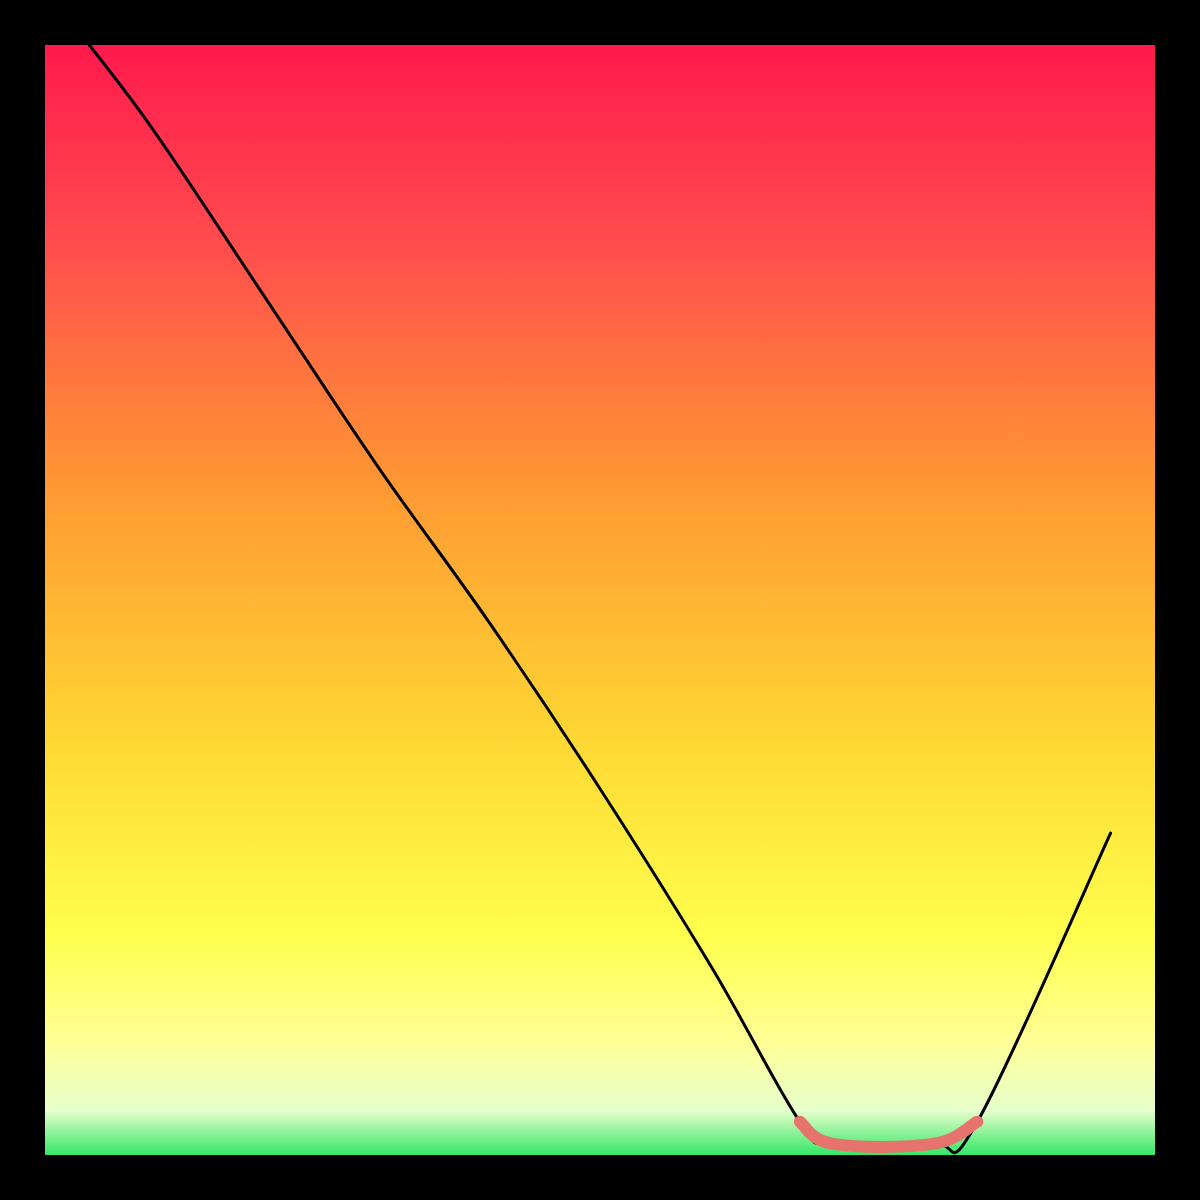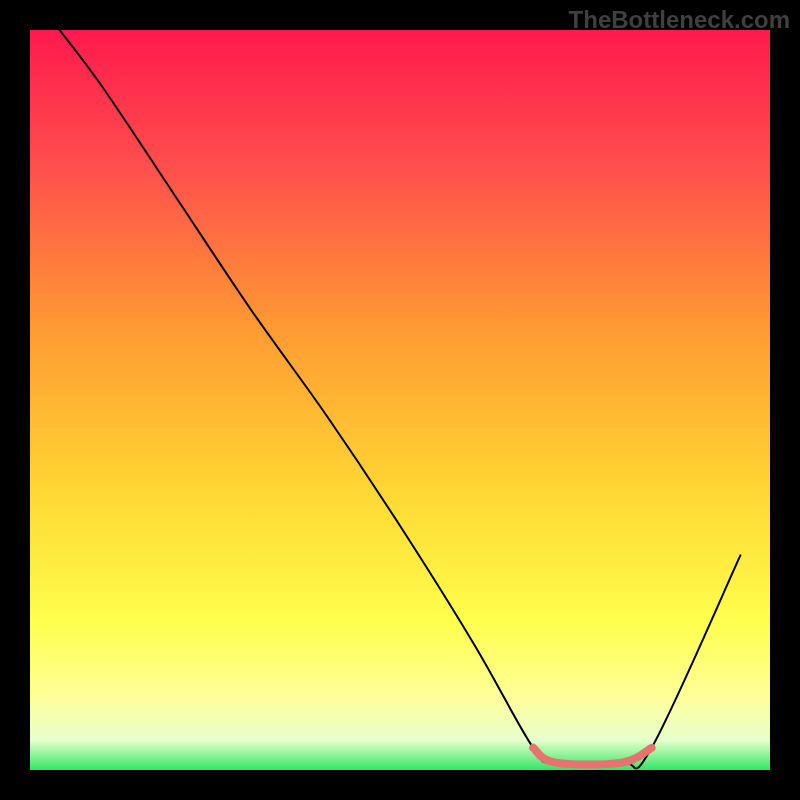--- a/index.html
+++ b/index.html
@@ -27,21 +27,20 @@
     z-index: 3;
   }
   svg {
     display: block;
   }
 </style>
 </head>
 <body>
 
 <div class="container">
-  <div class="watermark">TheBottleneck.com</div>
   <svg id="chart-svg" width="800" height="800" viewBox="0 0 800 800">
     <defs>
       <linearGradient id="bg-grad" x1="0" y1="0" x2="0" y2="1">
           <stop offset="0%" stop-color="#ff1a4d"></stop>
           <stop offset="18%" stop-color="#ff4d4d"></stop>
           <stop offset="40%" stop-color="#ff9933"></stop>
           <stop offset="62%" stop-color="#ffd633"></stop>
           <stop offset="80%" stop-color="#ffff4d"></stop>
           <stop offset="90%" stop-color="#ffff99"></stop>
           <stop offset="96%" stop-color="#e6ffcc"></stop>

